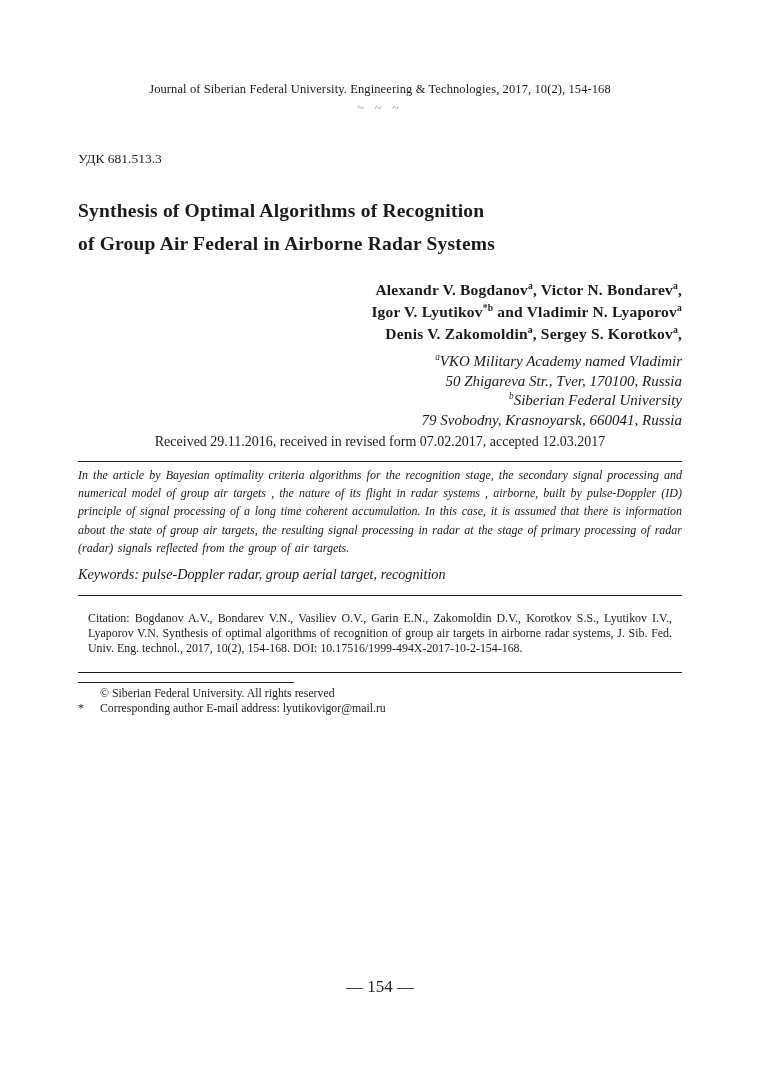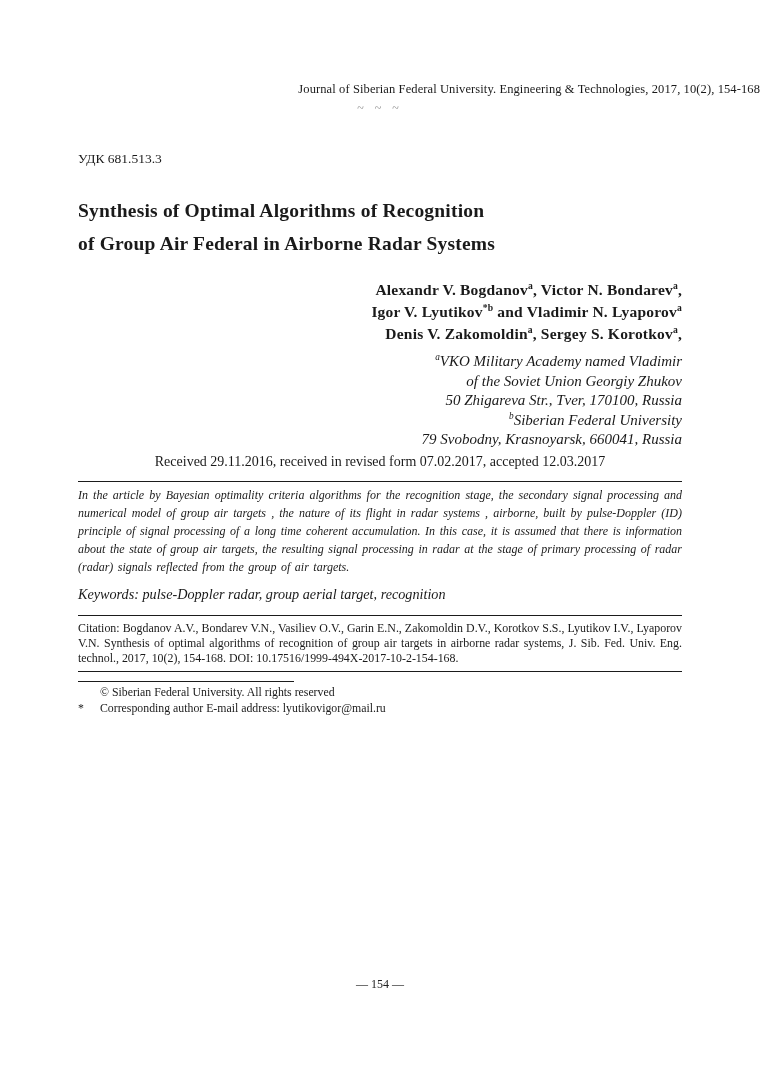--- a/index.html
+++ b/index.html
@@ -8,21 +8,21 @@
     position: relative;
     width: 760px;
     height: 1080px;
     background: #ffffff;
     color: #1a1a1a;
     font-family: "Liberation Serif", "DejaVu Serif", serif;
     padding-top: 82px;
     overflow: hidden;
   }
   .journal-header {
-    text-align: right;
+    text-align: center;
     font-size: 12.5px;
     line-height: 15px;
     letter-spacing: 0.1px;
   }
   .tilde {
     text-align: center;
     font-size: 12px;
     line-height: 12px;
     margin-top: 5px;
     color: #8a8a8a;
@@ -85,21 +85,21 @@
     text-align: justify;
     word-spacing: 1.5px;
   }
   .keywords {
     margin: 8px 0 12px 0;
     font-style: italic;
     font-size: 14.2px;
     line-height: 18px;
   }
   .citation {
-    margin: 0;
+    margin: 10px;
     padding: 5px 0 5px 0;
     font-size: 11.9px;
     line-height: 15.2px;
     text-align: justify;
   }
   .fn-rule {
     margin-top: 9px;
     width: 216px;
     border: 0;
     border-top: 1.4px solid #1b1b1b;
@@ -116,21 +116,21 @@
     font-size: 11.8px;
     line-height: 15.5px;
   }
   .fn-star { width: 22px; flex: 0 0 22px; }
   .page-number {
     position: absolute;
     top: 977px;
     left: 0;
     width: 100%;
     text-align: center;
-    font-size: 12px;
+    font-size: 17px;
     color: #222;
   }
 </style>
 </head>
 <body>
 
 <div class="page">
 
   <div class="journal-header">Journal of Siberian Federal University. Engineering &amp; Technologies, 2017, 10(2), 154-168</div>
   <div class="tilde">~ ~ ~</div>
@@ -145,21 +145,20 @@
     </h1>
 
     <div class="authors">
       <div class="author-line"><span>Alexandr V. Bogdanov</span><sup>a</sup><span>, Victor N. Bondarev</span><sup>a</sup><span>,</span></div>
       <div class="author-line"><span>Igor V. Lyutikov</span><sup>*b</sup><span> and Vladimir N. Lyaporov</span><sup>a</sup><span></span></div>
       <div class="author-line"><span>Denis V. Zakomoldin</span><sup>a</sup><span>, Sergey S. Korotkov</span><sup>a</sup><span>,</span></div>
     </div>
 
     <div class="affiliations">
       <div class="affiliation-line"><sup>a</sup><span>VKO Military Academy named Vladimir</span></div>
-      <div class="affiliation-line"><sup></sup><span>of the Soviet Union Georgiy Zhukov</span></div>
       <div class="affiliation-line"><sup></sup><span>50 Zhigareva Str., Tver, 170100, Russia</span></div>
       <div class="affiliation-line"><sup>b</sup><span>Siberian Federal University</span></div>
       <div class="affiliation-line"><sup></sup><span>79 Svobodny, Krasnoyarsk, 660041, Russia</span></div>
     </div>
 
     <div class="received">Received 29.11.2016, received in revised form 07.02.2017, accepted 12.03.2017</div>
 
     <div class="rule"></div>
 
     <p class="abstract">In the article by Bayesian optimality criteria algorithms for the recognition stage, the secondary signal processing and numerical model of group air targets , the nature of its flight in radar systems , airborne, built by pulse-Doppler (ID) principle of signal processing of a long time coherent accumulation. In this case, it is assumed that there is information about the state of group air targets, the resulting signal processing in radar at the stage of primary processing of radar (radar) signals reflected from the group of air targets.</p>

